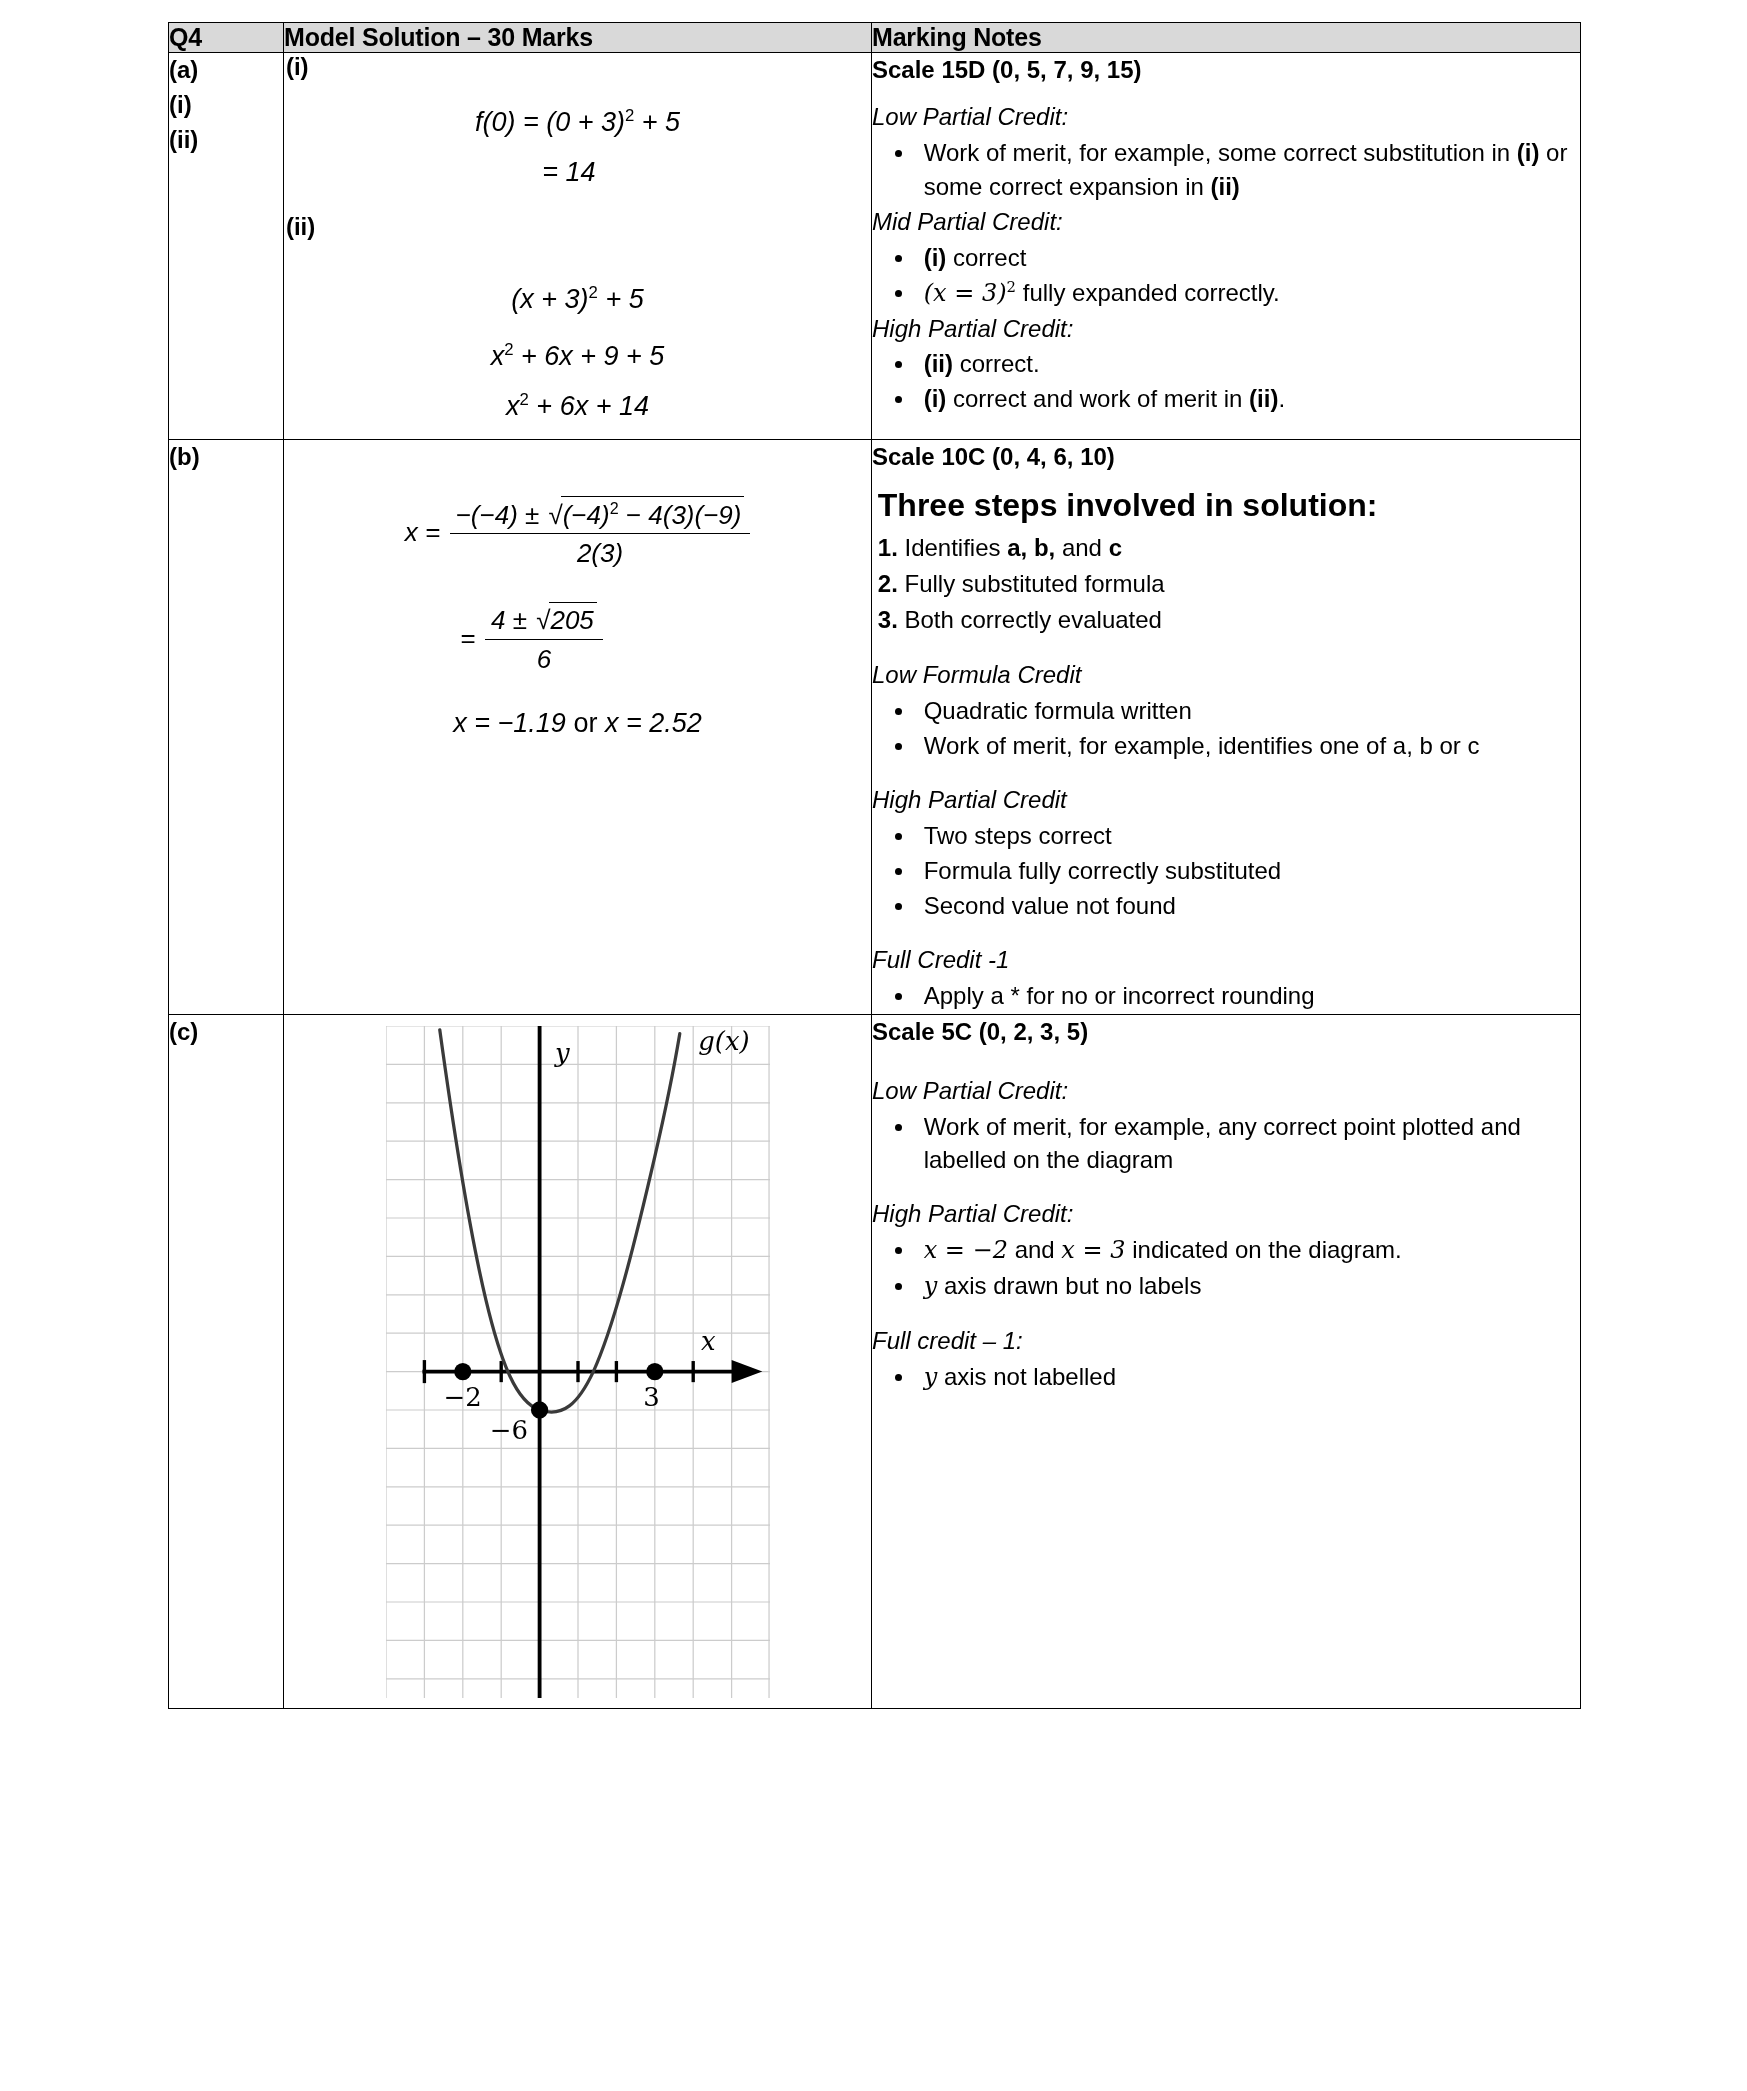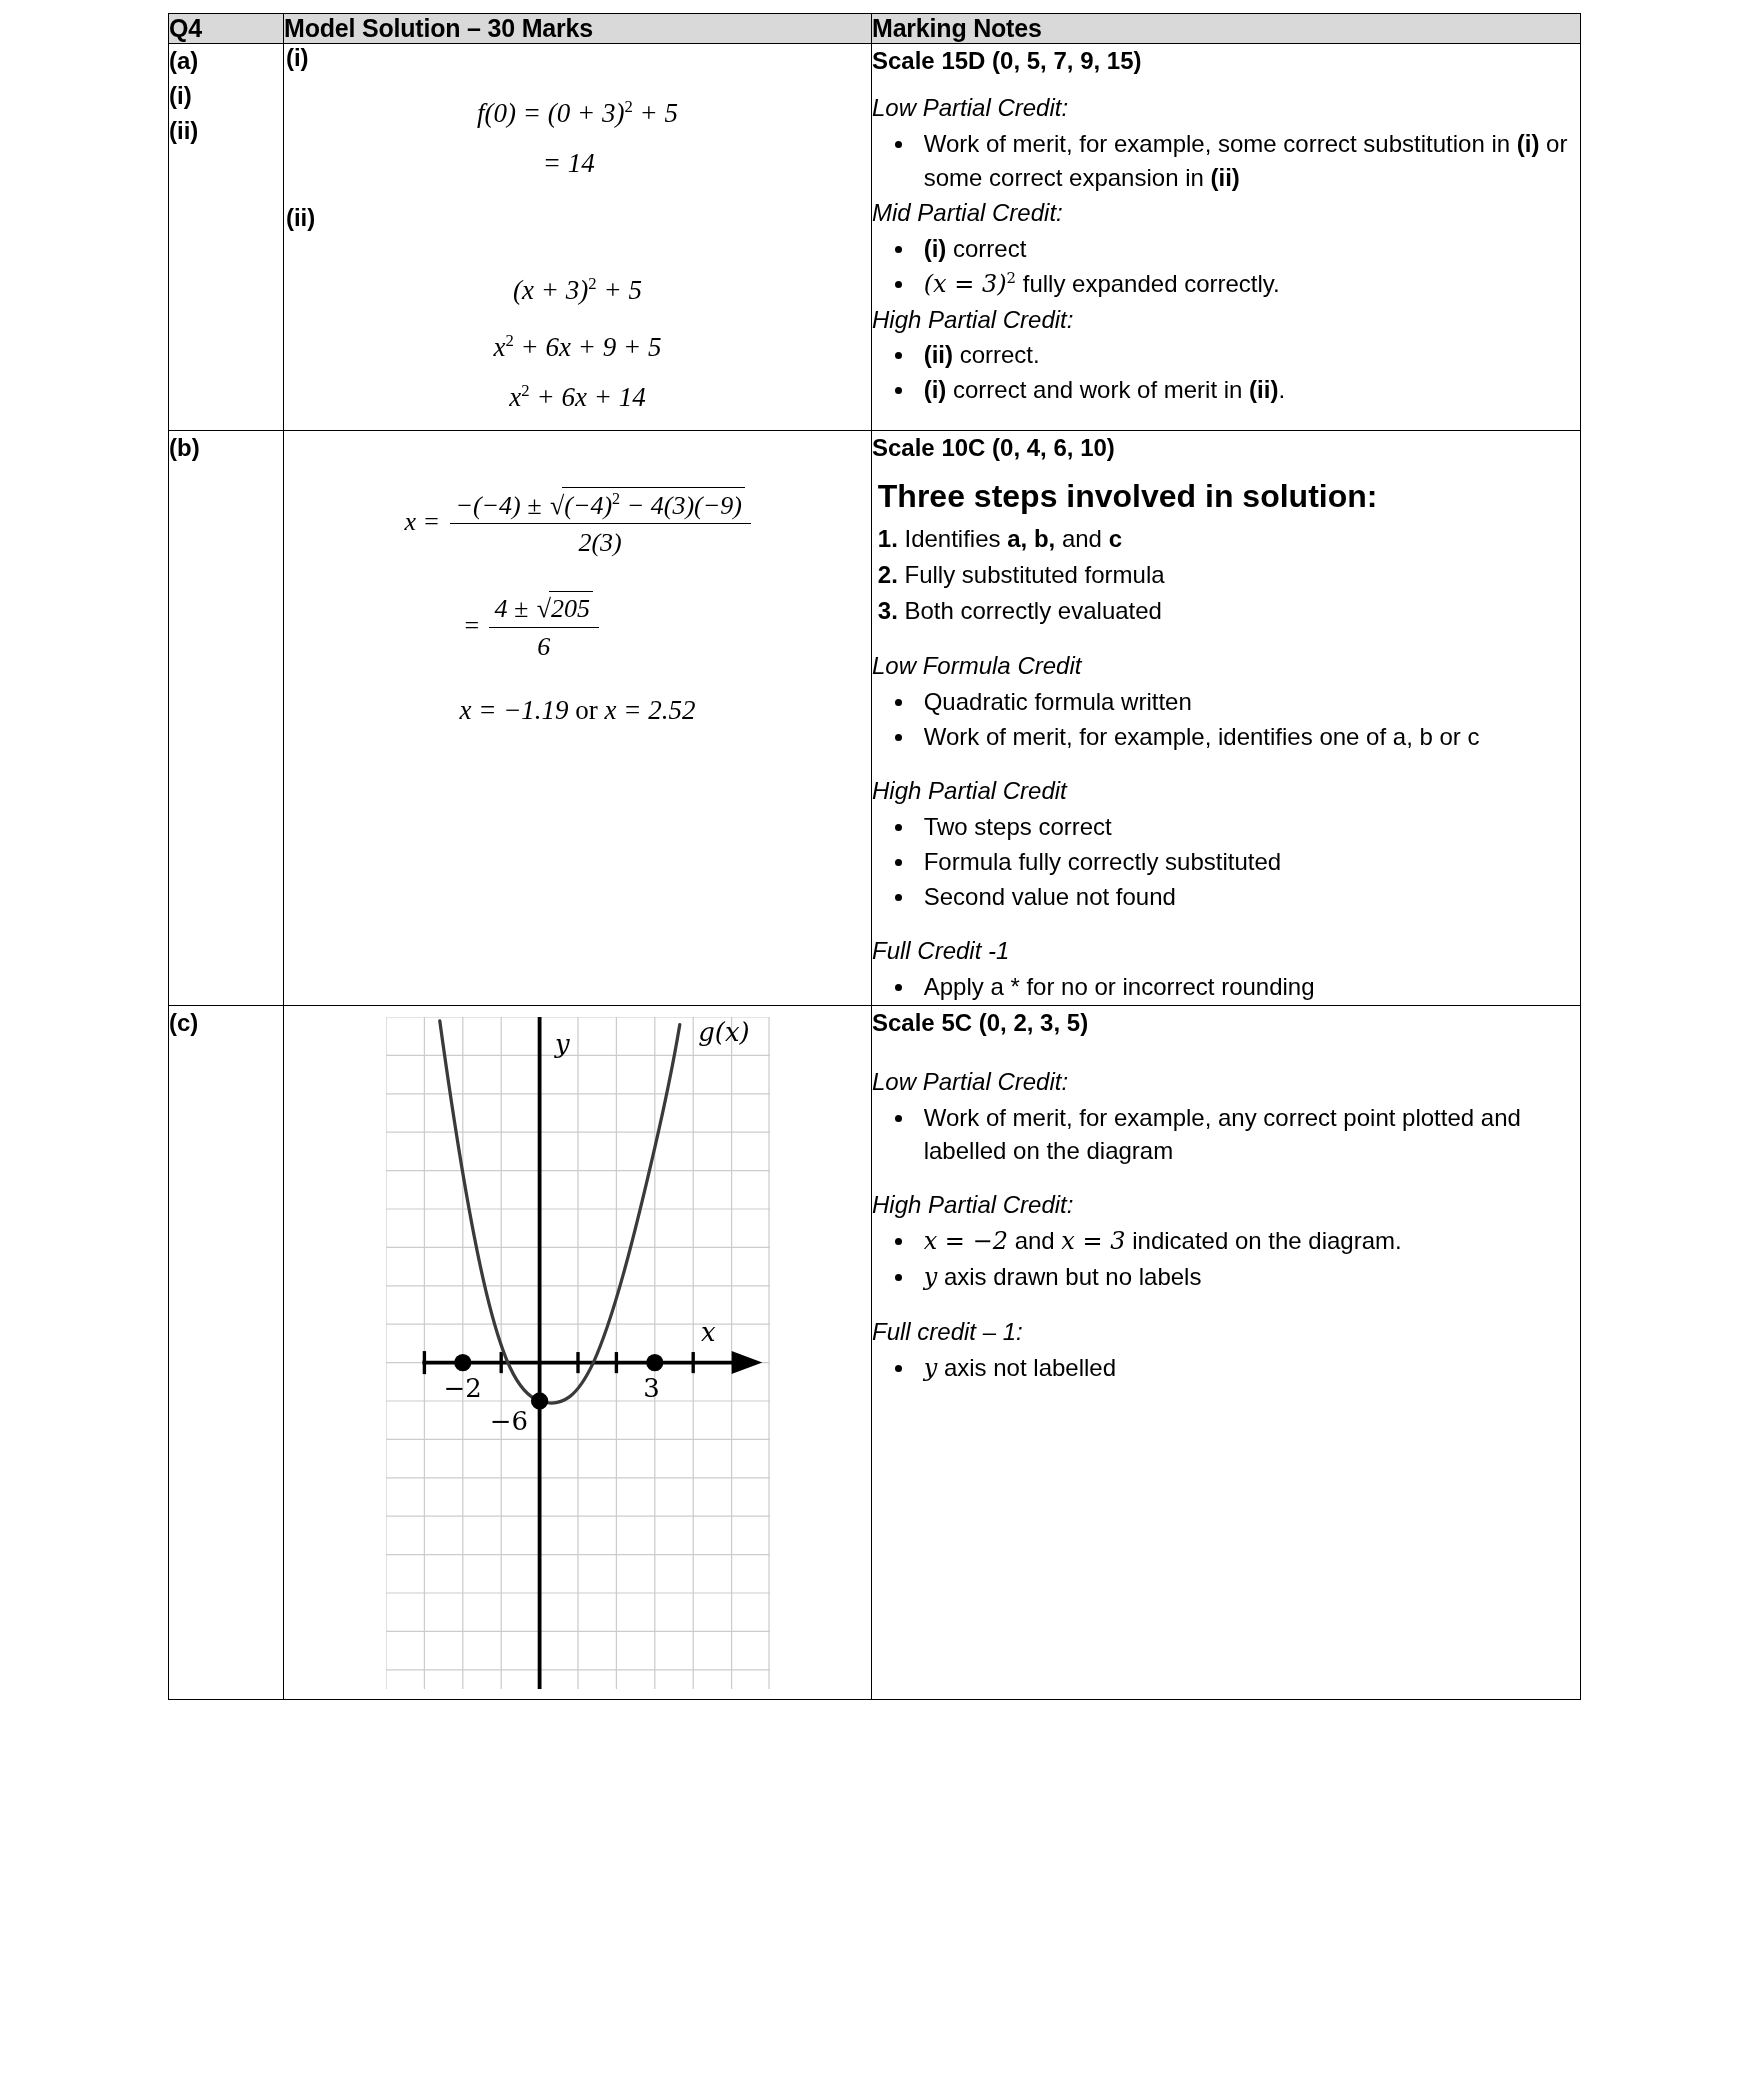--- a/index.html
+++ b/index.html
@@ -9,21 +9,21 @@
   }
   body {
     width: 1748px;
     font-family: "Liberation Sans", sans-serif;
     color: #000000;
     -webkit-font-smoothing: antialiased;
   }
   .page {
     width: 1736px;
     min-height: 2091px;
-    padding: 13px 0 0 0;
+    padding: 22px 0 0 0;
     position: relative;
     border-radius: 18px;
   }
   table.scheme {
     border-collapse: collapse;
     margin-left: 168px;
     width: 1412px;
     table-layout: fixed;
   }
   table.scheme td, table.scheme th {
@@ -60,21 +60,21 @@
   }
 
   .sublabel {
     font-weight: bold;
     font-size: 24px;
     margin: 0 0 3.8px 1.9px;
   }
 
   
   .math {
-    font-family: Liberation Serif, serif;
+    font-family: Liberation Sans, sans-serif;
     font-size: 27px;
     font-style: italic;
     white-space: nowrap;
   }
   .math .up { font-style: normal; }
   .mline {
     text-align: center;
     margin: 25px 0;
   }
   .mline.tight { margin: 17.3px 0; }

